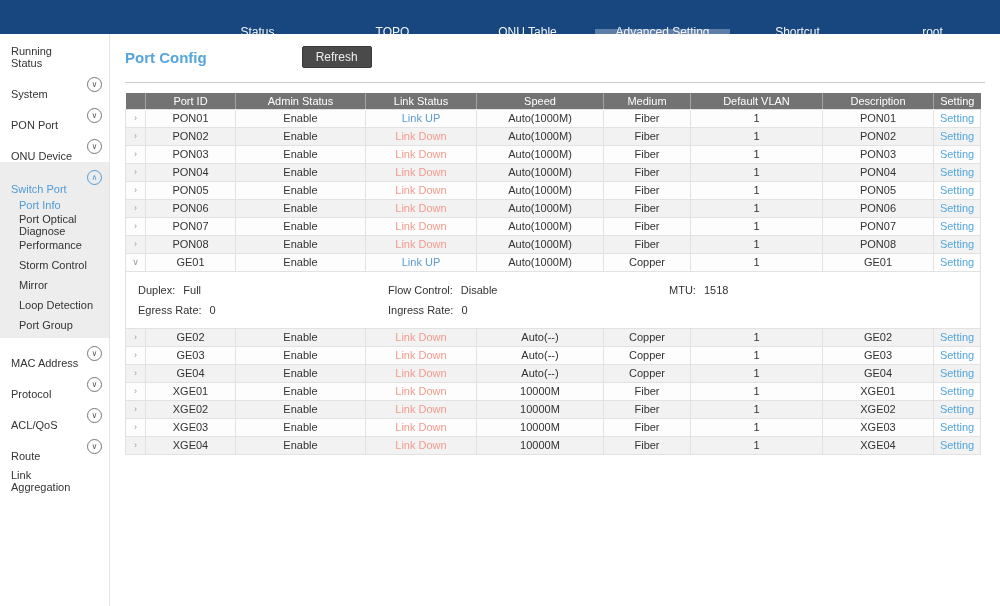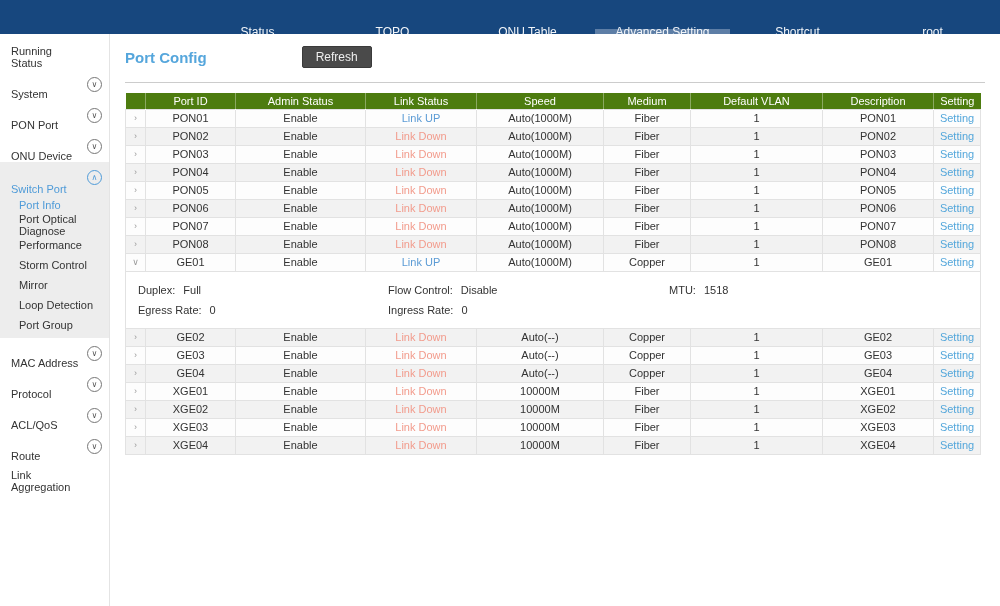--- a/index.html
+++ b/index.html
@@ -38,21 +38,21 @@
   .content { flex:1; background:#ffffff; padding:12px 15px 0 15px; }
   .page-head { display:flex; align-items:center; }
   .page-title { color:#55a6dc; font-size:15px; font-weight:bold; }
   .refresh-btn { margin-left:95px; background:#4a4a4a; color:#eeeeee;
                  border:1px solid #3a3a3a; font-size:12px; padding:3px 13px;
                  border-radius:2px; cursor:pointer; font-family:inherit; }
   .rule { border:none; border-top:1px solid #cccccc; margin-top:14px; }
 
   
   table.port-table { border-collapse:collapse; margin-top:10px; width:855px; table-layout:fixed; }
-  .port-table th { background:#4d7c0f; color:#ffffff; font-weight:normal; height:16px;
+  .port-table th { background:#737373; color:#ffffff; font-weight:normal; height:16px;
                    font-size:11px; border-left:1px solid rgba(255,255,255,0.35); }
   .port-table th:first-child { border-left:none; }
   .port-table td { height:18px; text-align:center; border:1px solid #e2e2e2;
                    font-size:11px; color:#333; overflow:hidden; white-space:nowrap; }
   tr.even td { background:#fdfdfd; }
   tr.odd td { background:#f2f2f2; }
   td.expand { color:#999; font-size:9px; cursor:pointer; }
   td.link.up { color:#5b9bd5;margin-top:41px; }
   td.link.down { color:#f29b8c; }
   td.setting { color:#54a7db; cursor:pointer; }

